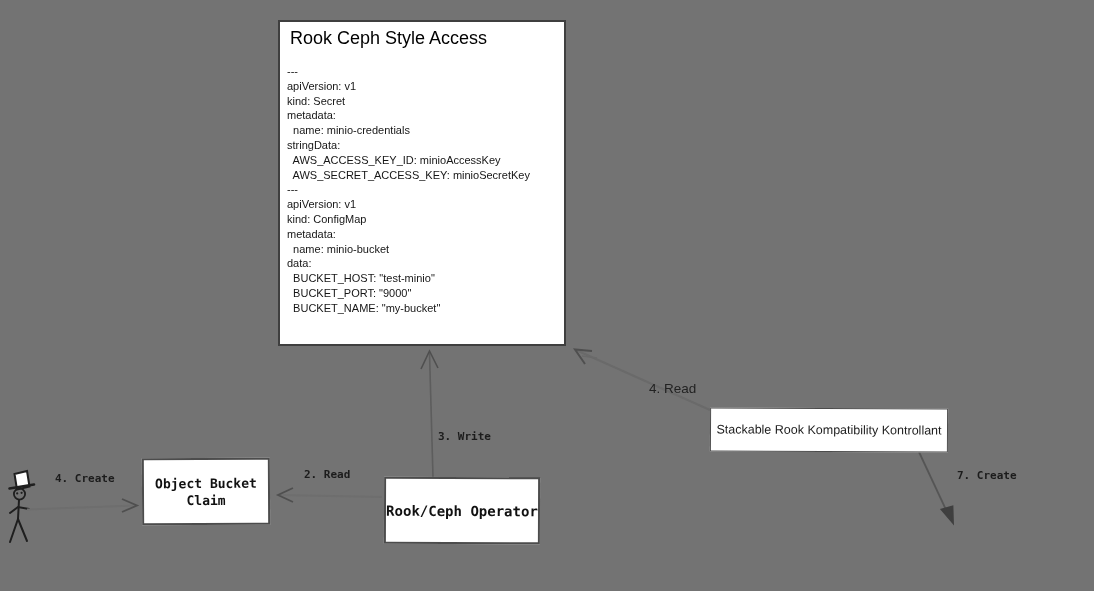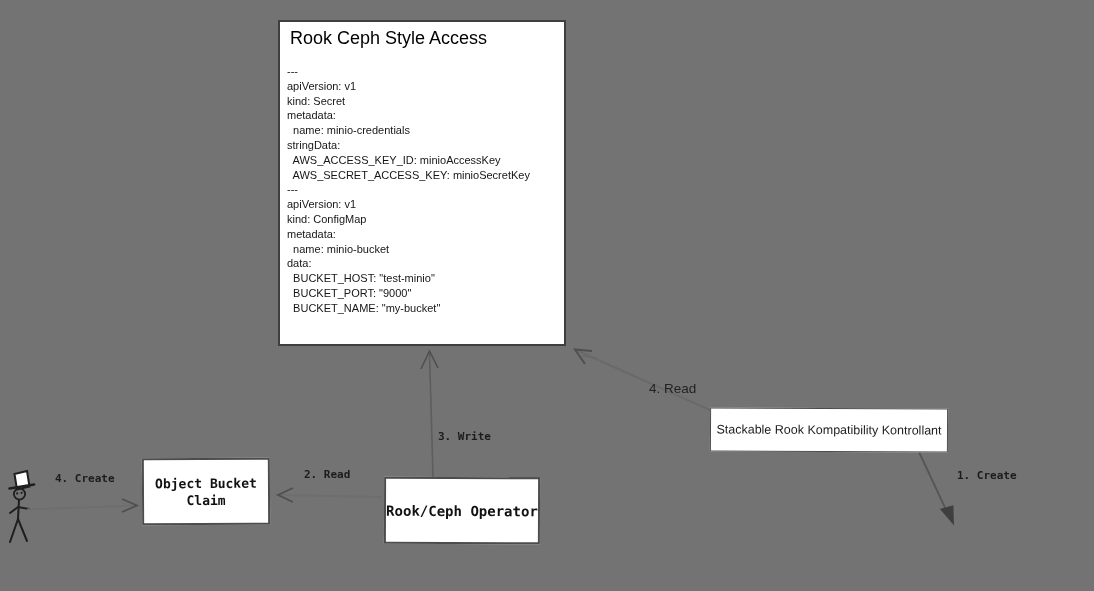--- a/index.html
+++ b/index.html
@@ -137,15 +137,15 @@
 
   <div class="box kontrollant">
     <div class="node-label">Stackable Rook Kompatibility Kontrollant</div>
   </div>
 
 
   <span class="edge-label lbl1">4. Create</span>
   <span class="edge-label lbl2">2. Read</span>
   <span class="edge-label lbl3">3. Write</span>
   <span class="edge-label sans lbl4">4. Read</span>
-  <span class="edge-label lbl5">1. Create</span>
+  <span class="edge-label lbl5">7. Create</span>
 
 </div>
 
 </body></html>

